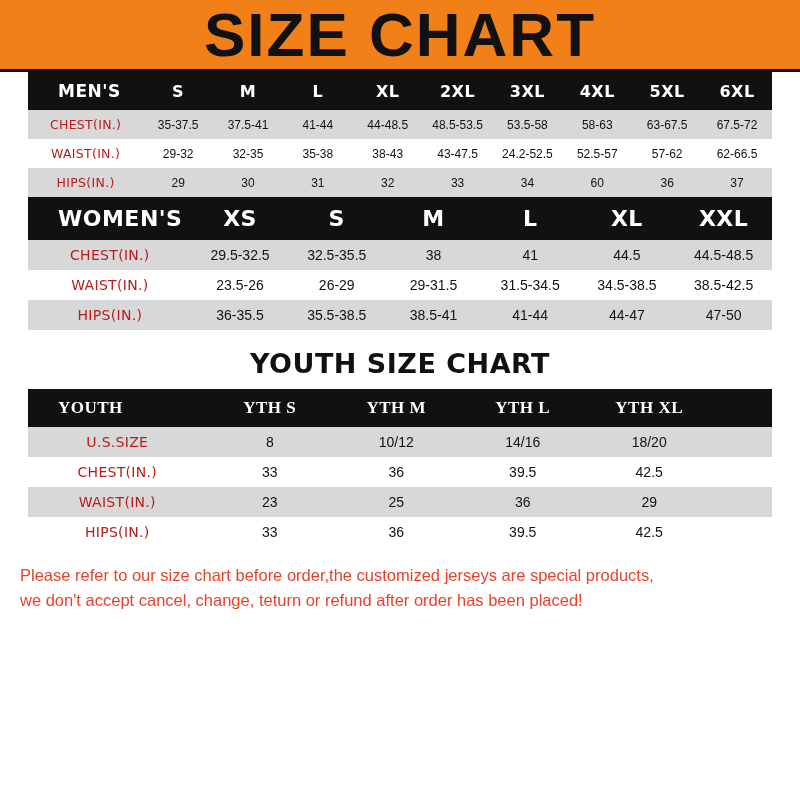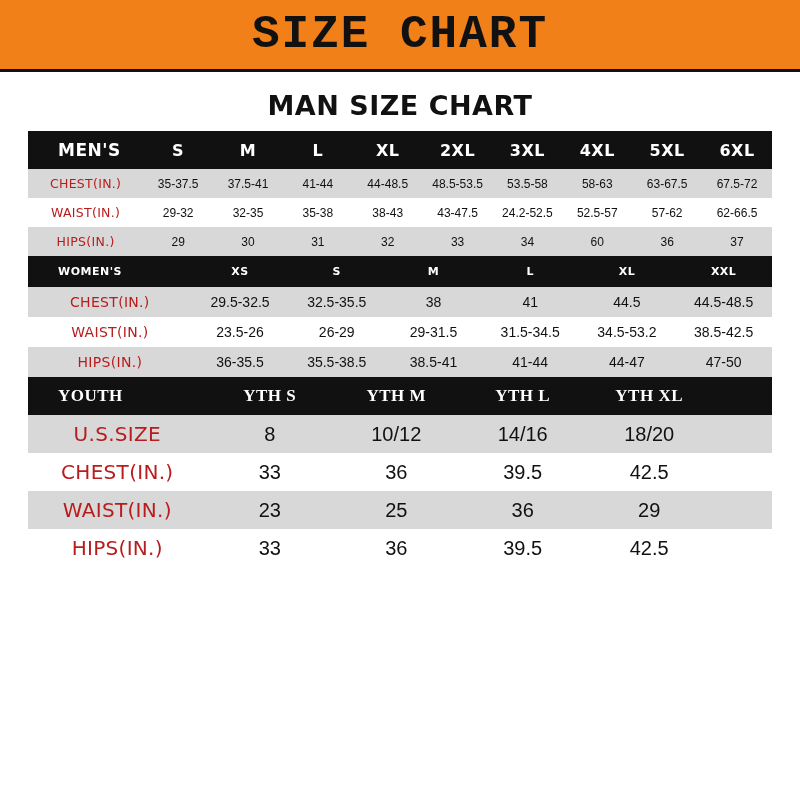--- a/index.html
+++ b/index.html
@@ -21,23 +21,23 @@
   
   .banner {
     background: #f08017;
     height: 72px;
     display: flex;
     align-items: center;
     justify-content: center;
     border-bottom: 3px solid #111;
   }
   .banner-title {
-    font-family: Liberation Mono, monospace;
+    font-family: Liberation Sans, sans-serif;
     font-weight: bold;
-    font-size: 46px;
+    font-size: 62px;
     letter-spacing: 2px;
     color: #111;
     line-height: 1;
     text-align: left;
   }
   
   .section-title {
     text-align: center;
     font-family: "DejaVu Sans", sans-serif;
     font-weight: bold;
@@ -84,25 +84,25 @@
     color: #b91c1c;
   }
   tbody tr.shade td { background: #d8d8d8; }
   tbody tr.plain td { background: #ffffff; }
 
   
   #men-table tbody td { font-size: 12px; }
   #men-table thead th.rowlabel { font-size: 17px; }
   #men-table tbody td.rowlabel { font-size: 12.5px; }
 
-  #women-table thead th { font-size: 11px; }
+  #women-table thead th { font-size: 22px; }
   #women-table tbody td { font-size: 14px; }
 
   #youth-table thead th { font-size: 17px; font-family: Liberation Serif, serif; }
-  #youth-table tbody td { font-size: 20px; }
+  #youth-table tbody td { font-size: 14px; }
 
   
   .note {
     margin: 16px 20px 0 20px;
     color: #e8412c;
     font-family: "Liberation Sans", sans-serif;
     font-size: 16.5px;
     line-height: 1.5;
     text-align: left;
   }
@@ -110,21 +110,20 @@
 </style>
 </head>
 <body>
 
 <div id="page">
 
   <div class="banner">
     <div class="banner-title">SIZE CHART</div>
   </div>
 
-  <div class="section-title">MAN SIZE CHART</div>
   <div class="tbl-wrap">
     <table id="men-table">
       <colgroup>
         <col style="width:15.5%">
           <col style="width:9.4%">
           <col style="width:9.4%">
           <col style="width:9.4%">
         <col style="width:9.4%">
           <col style="width:9.4%">
           <col style="width:9.4%">
@@ -218,36 +217,37 @@
           <td>41</td>
           <td>44.5</td>
           <td>44.5-48.5</td>
         </tr>
         <tr class="plain">
           <td class="rowlabel">WAIST(IN.)</td>
           <td>23.5-26</td>
           <td>26-29</td>
           <td>29-31.5</td>
           <td>31.5-34.5</td>
-          <td>34.5-53.2</td>
+          <td>34.5-38.5</td>
           <td>38.5-42.5</td>
         </tr>
         <tr class="shade">
           <td class="rowlabel">HIPS(IN.)</td>
           <td>36-35.5</td>
           <td>35.5-38.5</td>
           <td>38.5-41</td>
           <td>41-44</td>
           <td>44-47</td>
           <td>47-50</td>
         </tr>
       </tbody>
     </table>
   </div>
 
+  <div class="section-title">YOUTH SIZE CHART</div>
   <div class="tbl-wrap">
     <table id="youth-table">
       <colgroup>
         <col style="width:24%">
           <col style="width:17%">
           <col style="width:17%">
           <col style="width:17%">
         <col style="width:17%">
           <col style="width:8%">
       </colgroup>
@@ -291,14 +291,18 @@
           <td>33</td>
           <td>36</td>
           <td>39.5</td>
           <td>42.5</td>
           <td></td>
         </tr>
       </tbody>
     </table>
   </div>
 
+  <div class="note">
+    <span class="line">Please refer to our size chart before order,the customized jerseys are special products,</span>
+    <span class="line">we don't accept cancel, change, teturn or refund after order has been placed!</span>
+  </div>
 
 </div>
 
 </body></html>

